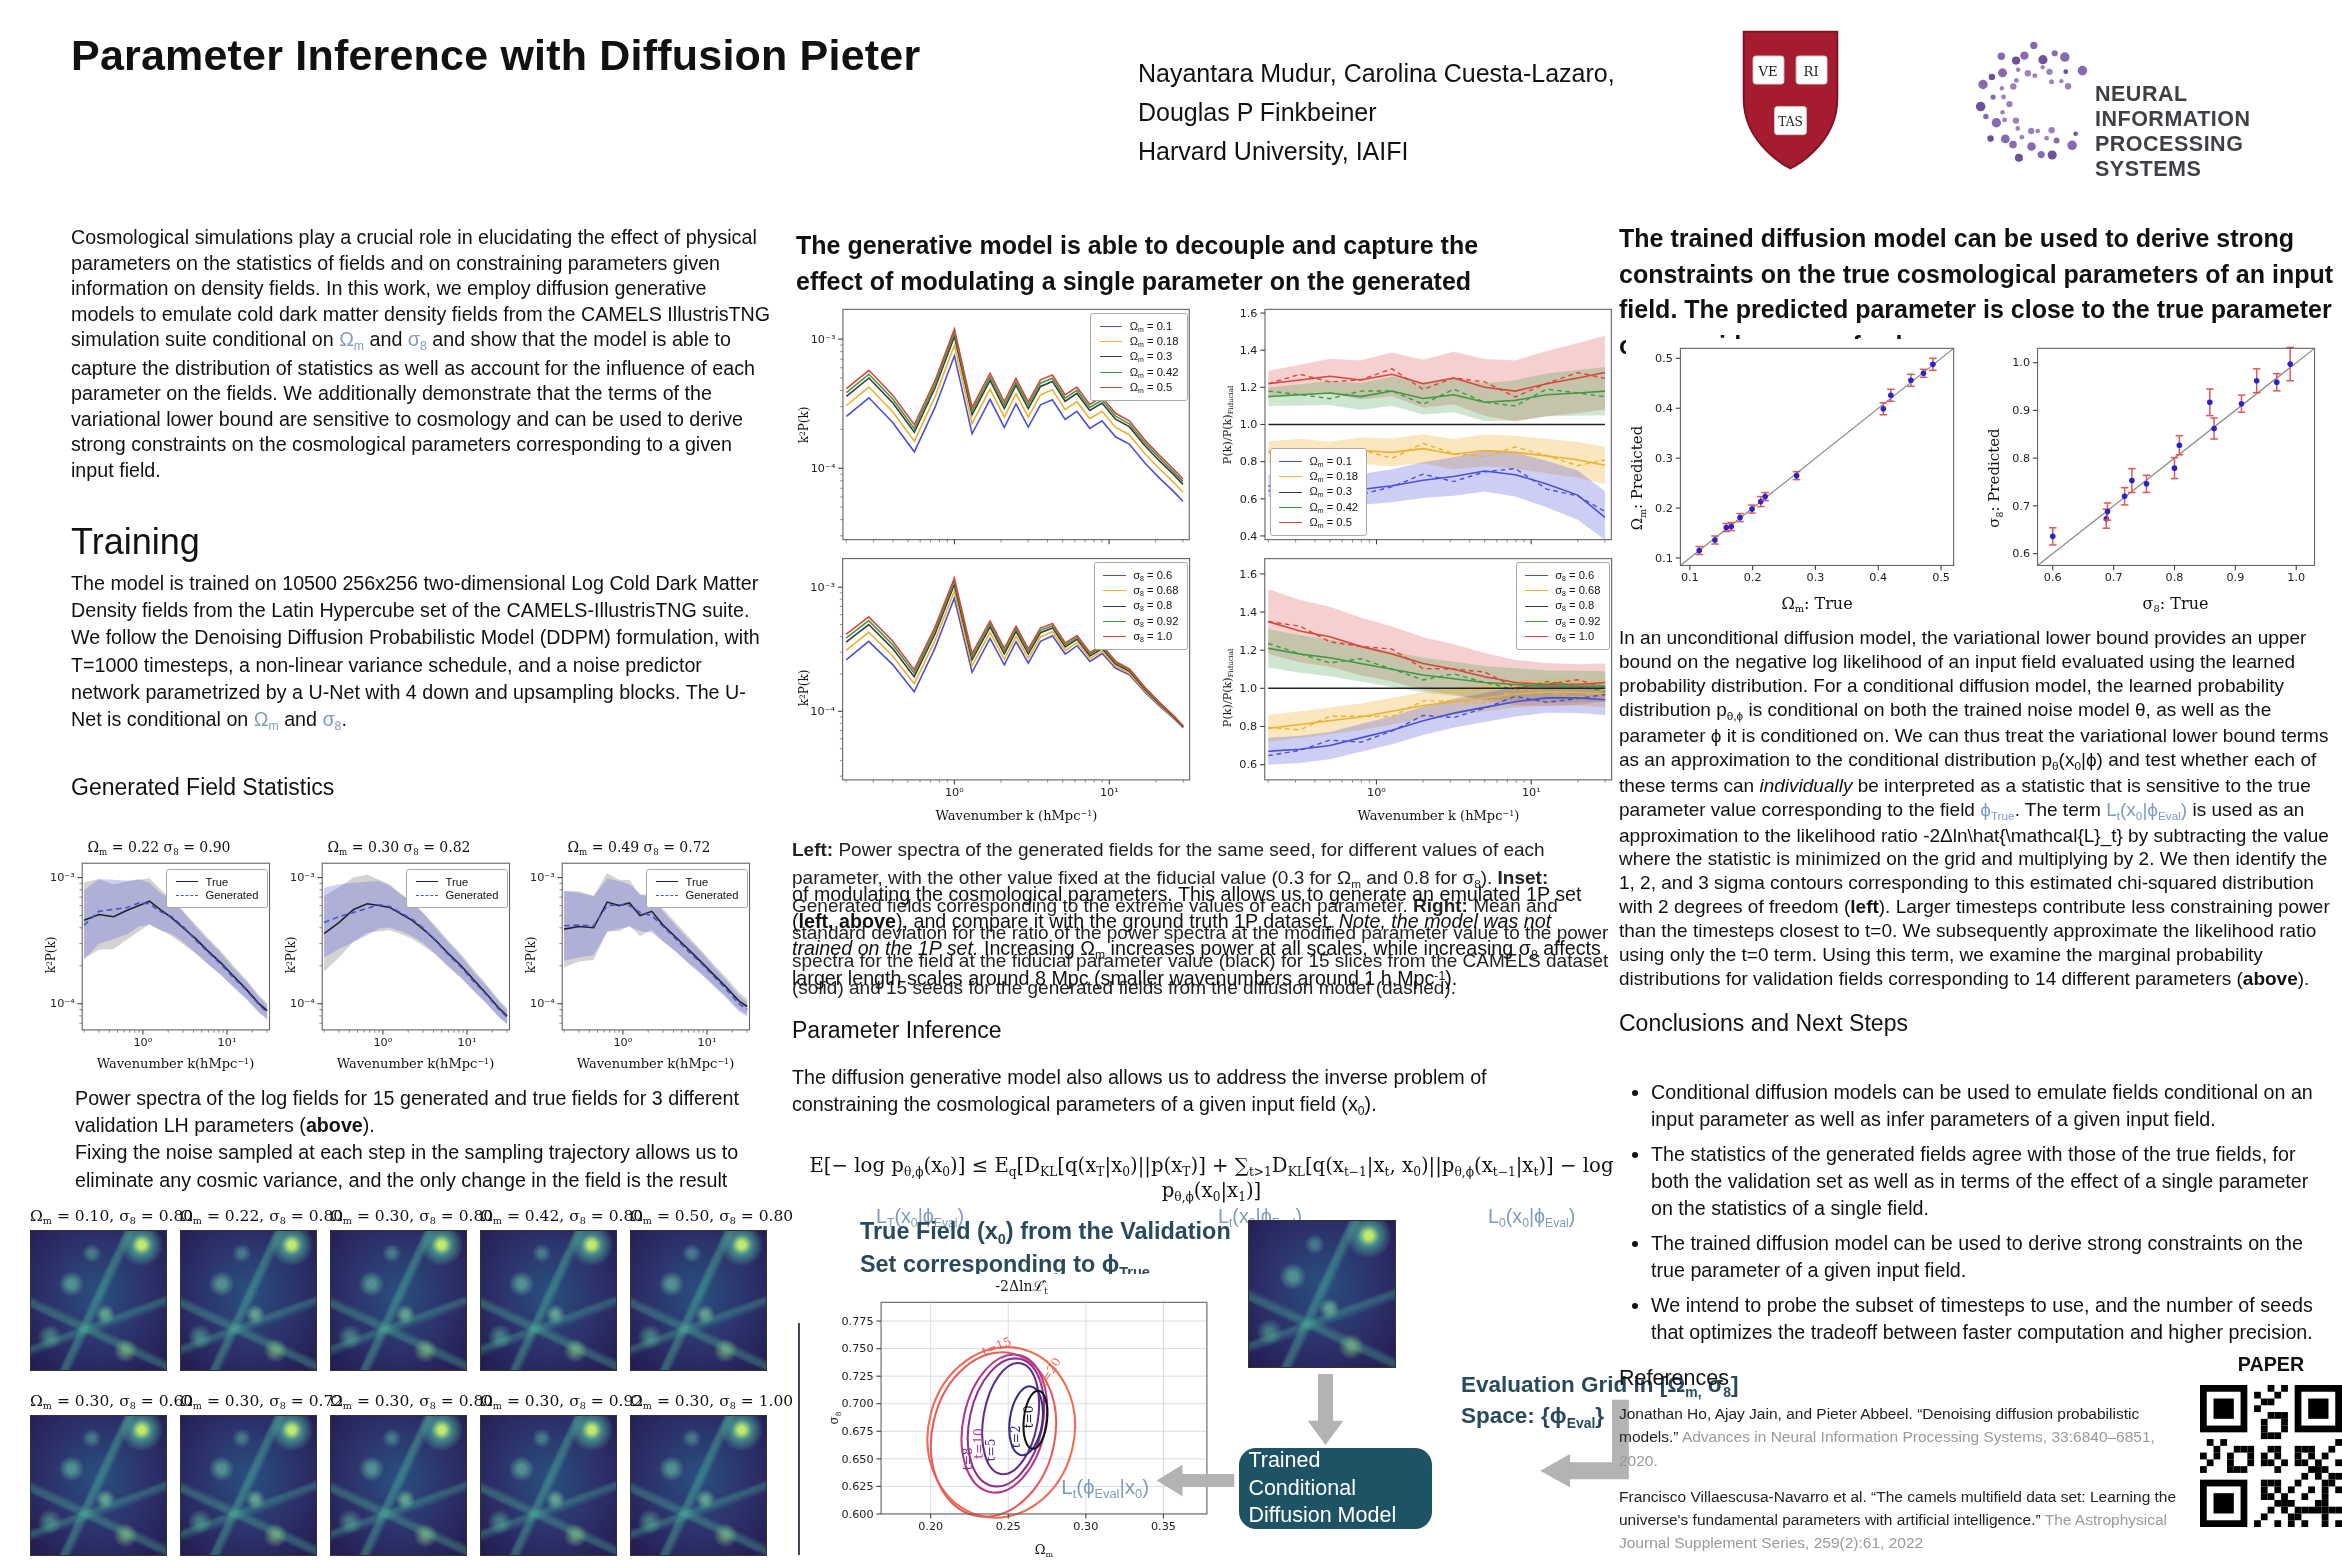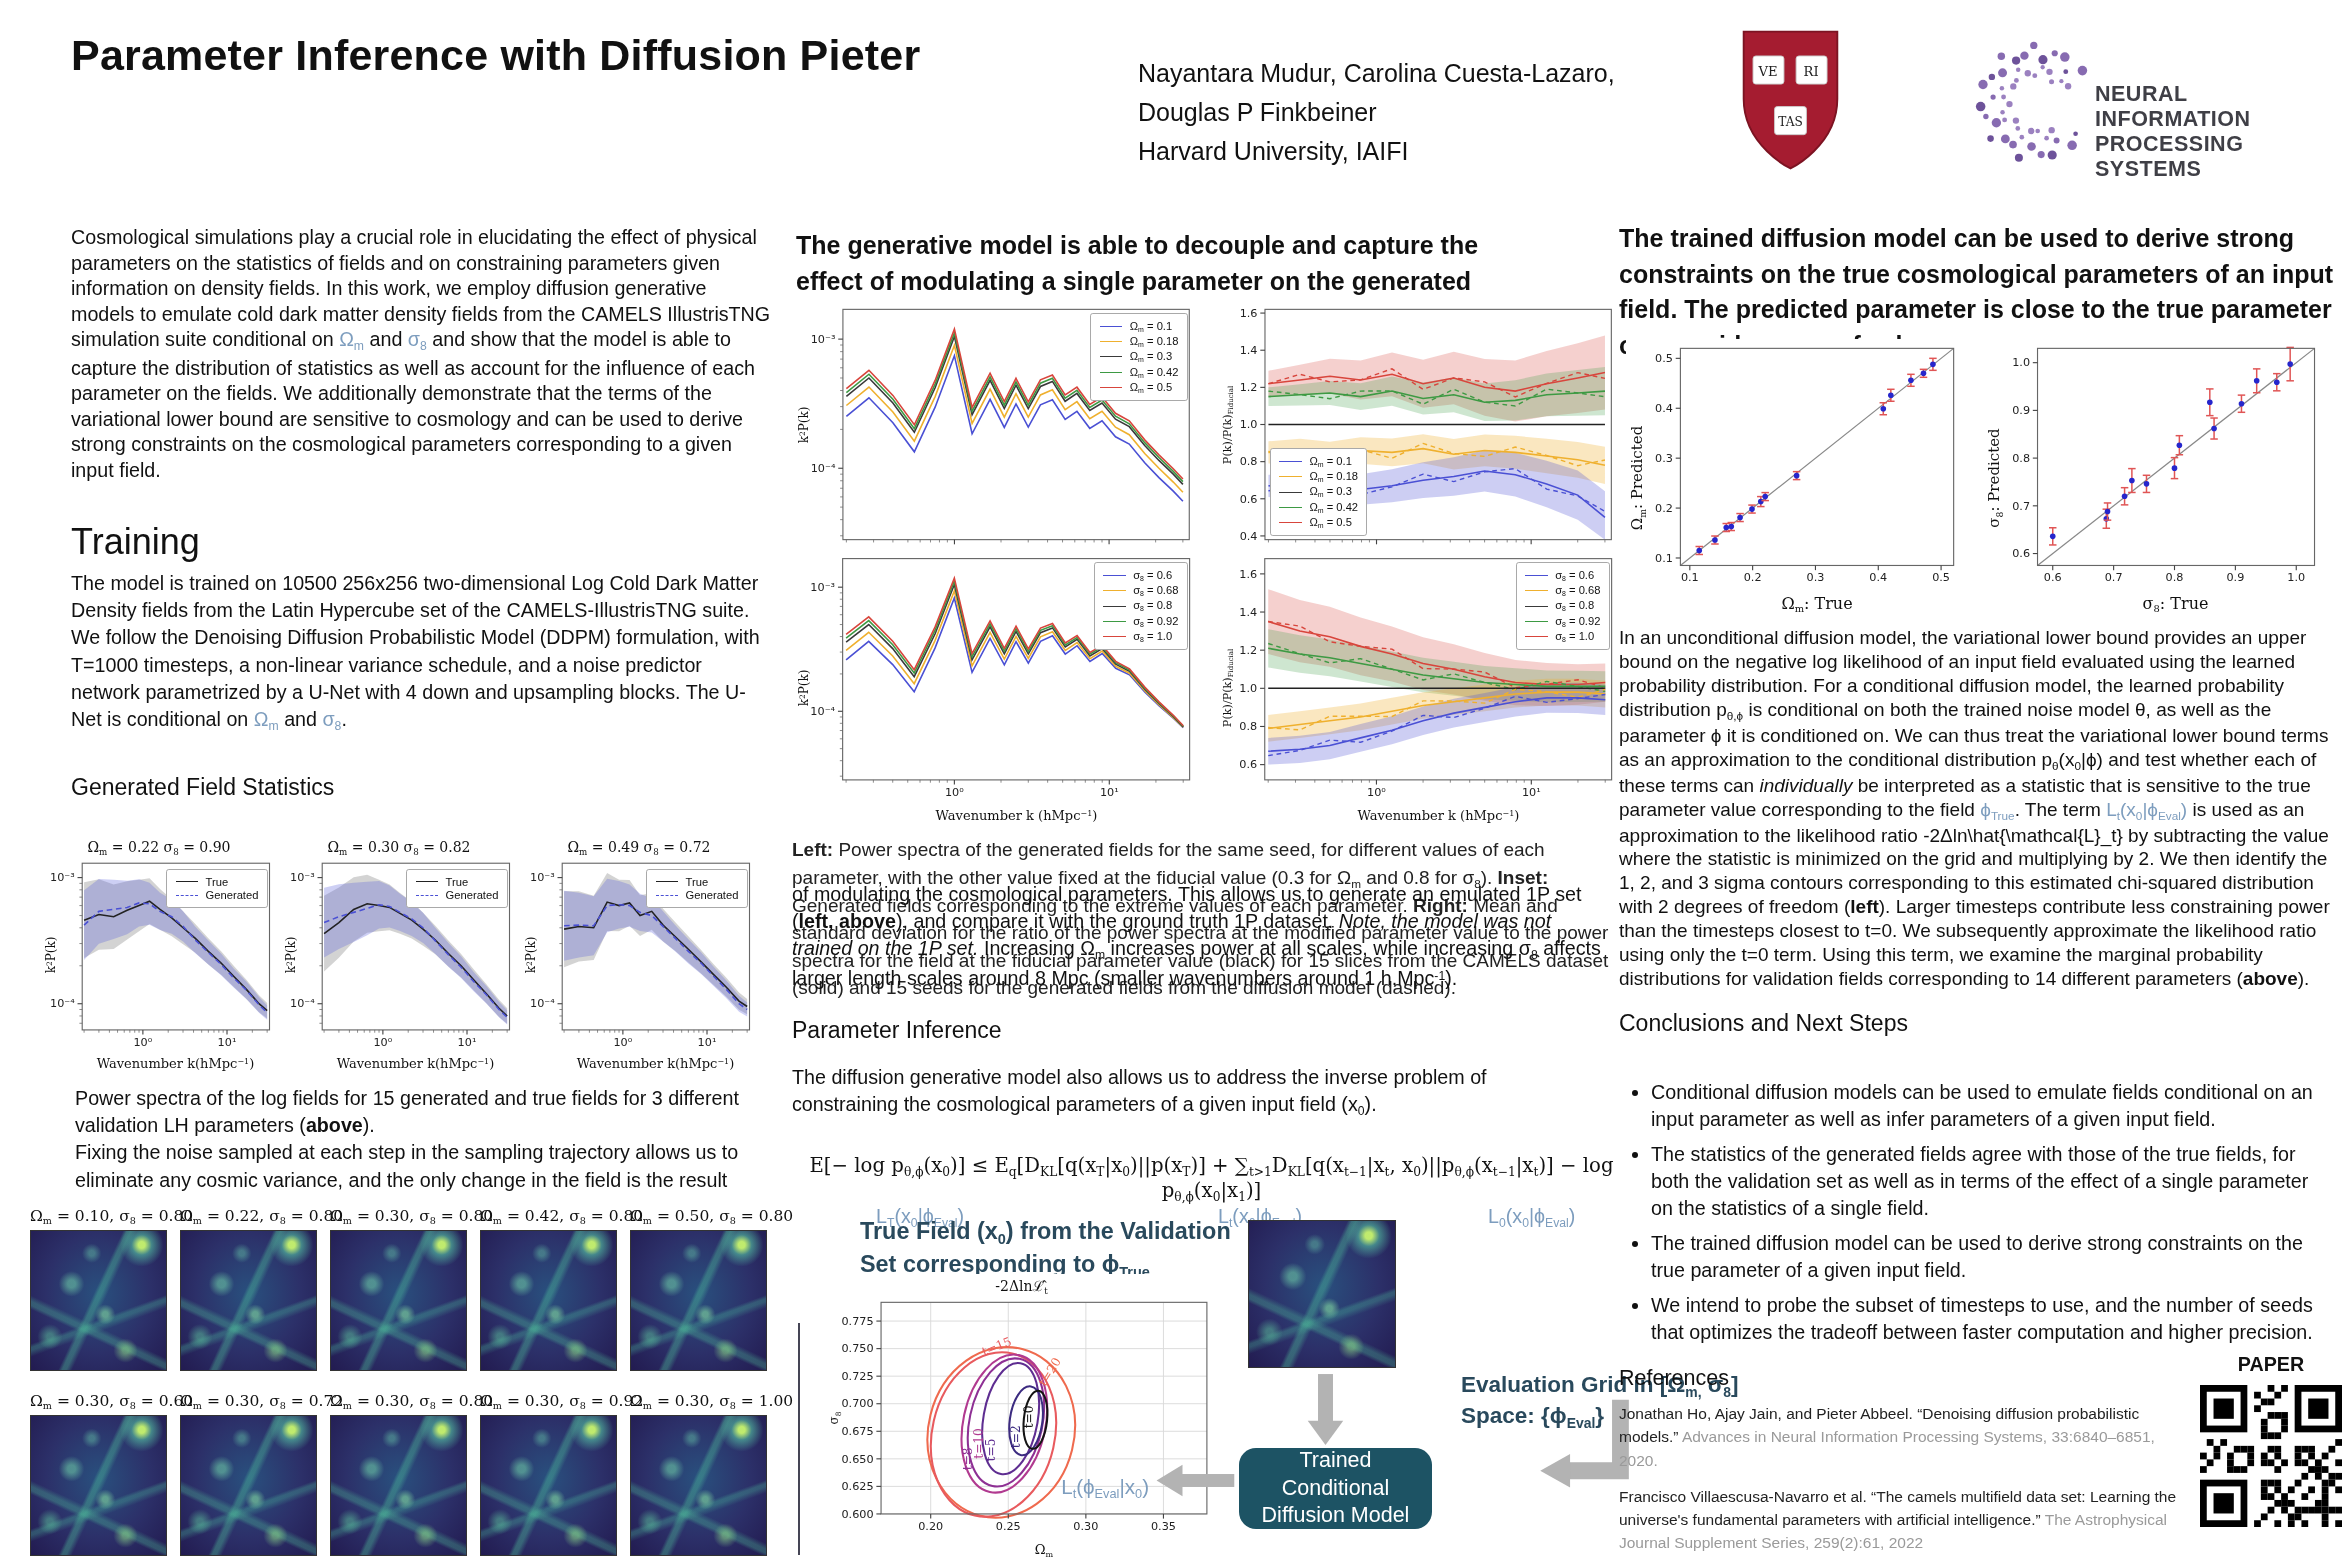--- a/index.html
+++ b/index.html
@@ -36,21 +36,21 @@
   .thumbrow{position:absolute;display:flex;gap:13px}
   .thumb{width:137px}
   .tcap{font-family:"DejaVu Serif",serif;font-size:15.5px;text-align:center;white-space:nowrap;margin-bottom:3.7px}
   .timg{width:137px;height:141px}
   .bullets{list-style:disc;padding-left:28px}
   .bullets li{margin-bottom:7.5px}
   .refmain{color:#222}
   .reftail{color:#9a9a9a}
   .ref{font-size:15.5px;line-height:1.5;margin-bottom:13px;width:562px}
   .flowlabel{color:#29495c;font-weight:bold;font-size:22.5px;line-height:1.3}
-  .flowbox{position:absolute;background:#1d5364;color:#fff;border-radius:17px;display:flex;align-items:center;justify-content:center;text-align:center;font-size:21.5px;line-height:1.3;padding:9.4px}
+  .flowbox{position:absolute;background:#1d5364;color:#fff;border-radius:17px;display:flex;align-items:center;justify-content:center;font-size:21.5px;line-height:1.3;padding:9.4px}
   .eqn{font-family:"DejaVu Serif",serif;font-size:19.7px;text-align:center}
   .eqlab{font-size:19.7px;color:#7d9dbe;position:absolute;white-space:nowrap}
 </style>
 </head>
 <body>
 
 <div class="abs title" style="left:71px;top:26px;width:1068px">
   <div>Parameter Inference with Diffusion Pieter</div>
 </div>
 <div class="abs authors" style="left:1138px;top:54px;width:581px">

